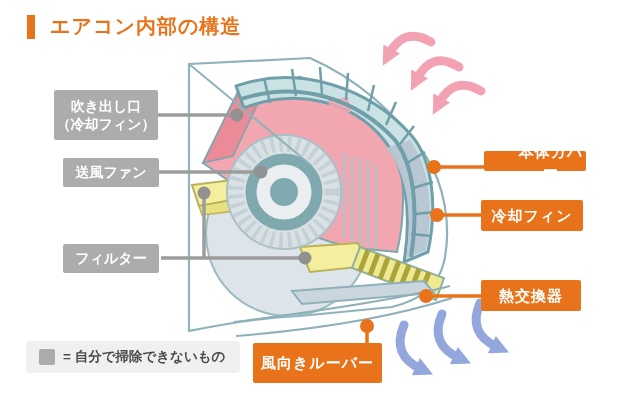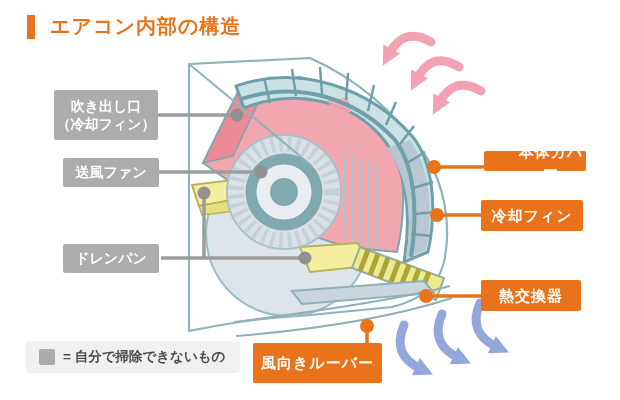--- a/index.html
+++ b/index.html
@@ -143,21 +143,21 @@
   </svg>
 
   <div class="title-wrap">
     <div class="title-bar"></div>
     <div class="title-text">エアコン内部の構造</div>
   </div>
 
   <div class="lbl gray heat">吹き出し口
 （冷却フィン）</div>
   <div class="lbl gray fan">送風ファン</div>
-  <div class="lbl gray drain">ドレンパン</div>
+  <div class="lbl gray drain">フィルター</div>
   <div class="lbl orange cover">本体カバー</div>
   <div class="lbl orange filter">冷却フィン</div>
   <div class="lbl orange outlet">熱交換器</div>
   <div class="lbl orange louver">風向きルーバー</div>
 
   <div class="legend">
     <div class="swatch"></div>
     <div class="txt">= 自分で掃除できないもの</div>
   </div>
 

